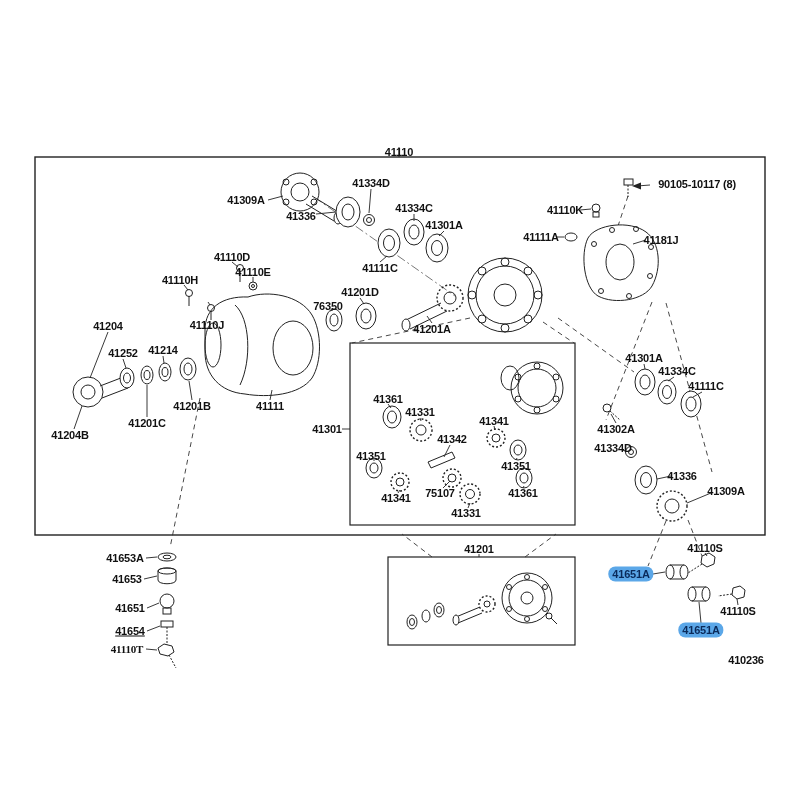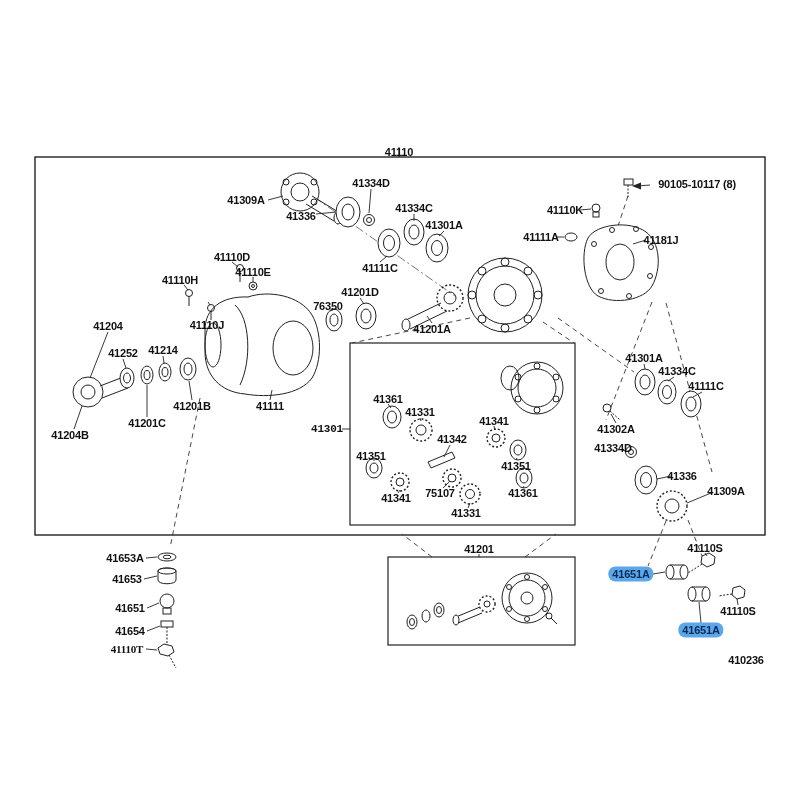--- a/index.html
+++ b/index.html
@@ -325,41 +325,41 @@
       <div class="part-label" style="left: 108px; top: 326px;">41204</div>
       <div class="part-label" style="left: 123px; top: 353px;">41252</div>
       <div class="part-label" style="left: 163px; top: 350px;">41214</div>
       <div class="part-label" style="left: 644px; top: 358px;">41301A</div>
       <div class="part-label" style="left: 677px; top: 371px;">41334C</div>
       <div class="part-label" style="left: 706px; top: 386px;">41111C</div>
       <div class="part-label" style="left: 192px; top: 406px;">41201B</div>
       <div class="part-label" style="left: 270px; top: 406px;">41111</div>
       <div class="part-label" style="left: 147px; top: 423px;">41201C</div>
       <div class="part-label" style="left: 70px; top: 435px; text-align: right;">41204B</div>
-      <div class="part-label" style="left: 327px; top: 429px; font-family: Liberation Mono, monospace;">41301</div>
+      <div class="part-label" style="left: 327px; top: 429px;">41301</div>
       <div class="part-label" style="left: 616px; top: 429px;">41302A</div>
       <div class="part-label" style="left: 613px; top: 448px;">41334D</div>
       <div class="part-label" style="left: 388px; top: 399px;">41361</div>
       <div class="part-label" style="left: 420px; top: 412px;">41331</div>
       <div class="part-label" style="left: 494px; top: 421px;">41341</div>
       <div class="part-label" style="left: 452px; top: 439px;">41342</div>
       <div class="part-label" style="left: 371px; top: 456px;">41351</div>
       <div class="part-label" style="left: 516px; top: 466px;">41351</div>
       <div class="part-label" style="left: 682px; top: 476px;">41336</div>
       <div class="part-label" style="left: 726px; top: 491px;">41309A</div>
       <div class="part-label" style="left: 440px; top: 493px;">75107</div>
       <div class="part-label" style="left: 396px; top: 498px;">41341</div>
       <div class="part-label" style="left: 523px; top: 493px;">41361</div>
       <div class="part-label" style="left: 466px; top: 513px;">41331</div>
       <div class="part-label" style="left: 479px; top: 549px;">41201</div>
       <div class="part-label" style="left: 705px; top: 548px;">41110S</div>
       <div class="part-label highlight" style="left: 631px; top: 574px;">41651A</div>
       <div class="part-label" style="left: 125px; top: 558px;">41653A</div>
       <div class="part-label" style="left: 127px; top: 579px;">41653</div>
       <div class="part-label" style="left: 130px; top: 608px;">41651</div>
-      <div class="part-label" style="left: 130px; top: 631px;">41654</div>
+      <div class="part-label" style="left: 130px; top: 631px; text-decoration: underline;">41654</div>
       <div class="part-label" style="left: 127px; top: 649px; font-family: Liberation Serif, serif;">41110T</div>
       <div class="part-label" style="left: 738px; top: 611px;">41110S</div>
       <div class="part-label highlight" style="left: 701px; top: 630px;">41651A</div>
       <div class="part-label" style="left: 746px; top: 660px;">410236</div>
     </div>
 
 </div>
 
 </body></html>

